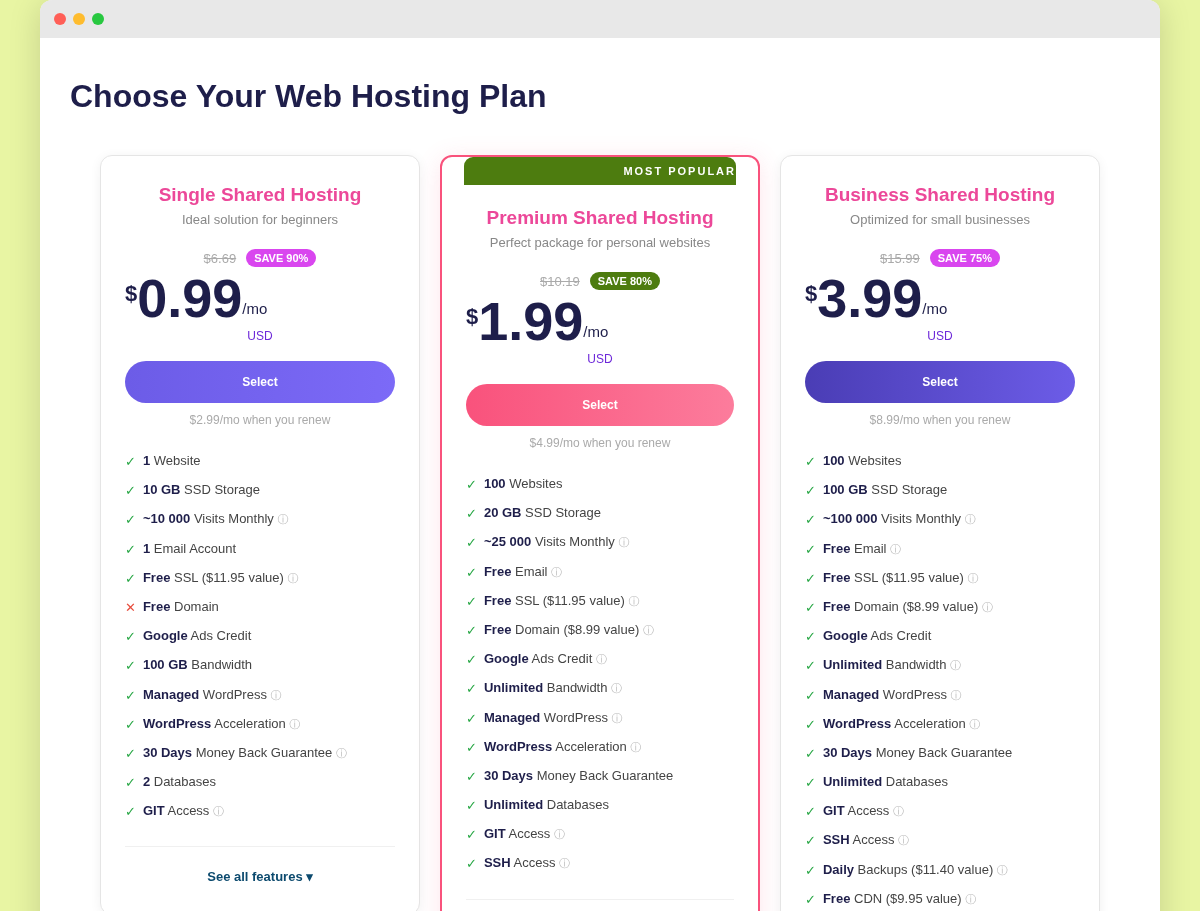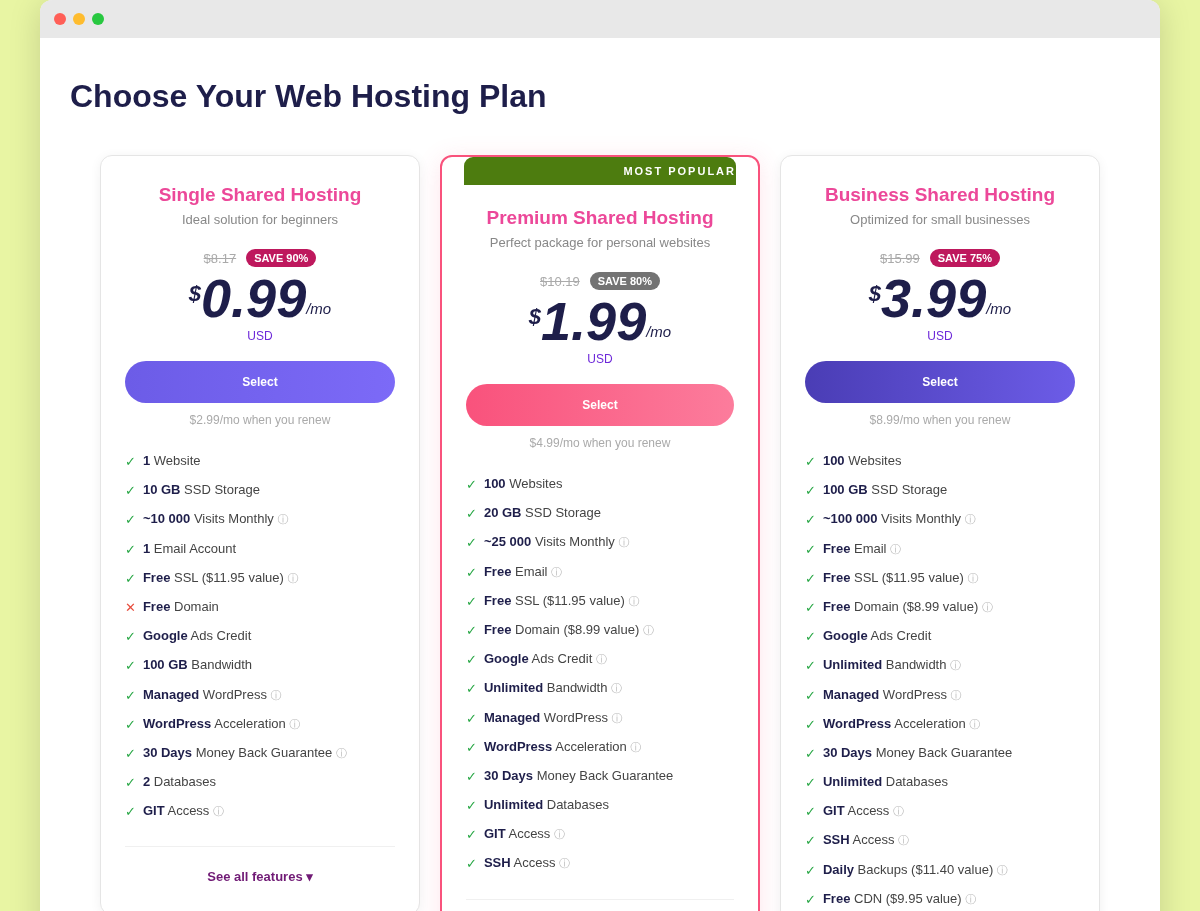--- a/index.html
+++ b/index.html
@@ -93,37 +93,36 @@
       justify-content: center;
       gap: 10px;
       margin-bottom: 4px;
     }
     .original-price {
       font-size: 13px;
       color: #aaa;
       text-decoration: line-through;
     }
     .save-badge {
-      background: #be185d;
+      background: #d946ef;
       color: #fff;
       font-size: 11px;
       font-weight: 700;
       padding: 3px 8px;
       border-radius: 20px;
     }
     .save-badge.pink {
       background: #f9527c;
     }
     .plan-card.popular .save-badge {
-      background: #737373;
+      background: #4d7c0f;
     }
     .price-display {
-      text-align: center;
+      text-align: left;
       margin-bottom: 4px;
-      font-style: italic;
     }
     .price-display .dollar {
       font-size: 22px;
       font-weight: 700;
       color: #1e1e4a;
       vertical-align: top;
       margin-top: 10px;
       display: inline-block;
     }
     .price-display .amount {
@@ -205,21 +204,21 @@
       color: #1e1e4a;
     }
     .info-icon {
       color: #bbb;
       font-size: 11px;
       cursor: pointer;
     }
     .see-features-btn {
       display: block;
       text-align: center;
-      color: #701a75;
+      color: #0c4a6e;
       font-size: 13px;
       font-weight: 600;
       background: none;
       border: none;
       cursor: pointer;
       padding: 6px 0;
       width: 100%;
     }
     .divider {
       border: none;
@@ -236,21 +235,21 @@
     <div class="dot dot-yellow"></div>
     <div class="dot dot-green"></div>
   </div>
   <div class="content">
     <h1 class="page-title">Choose Your Web Hosting Plan</h1>
     <div class="plans-container" id="plans-container">
     <div class="plan-card">
           <div class="plan-name">Single Shared Hosting</div>
           <div class="plan-desc">Ideal solution for beginners</div>
           <div class="price-row">
-    <span class="original-price">$8.17</span>
+    <span class="original-price">$6.69</span>
     <span class="save-badge">SAVE 90%</span>
   </div>
           <div class="price-display">
     <span class="dollar">$</span><span class="amount">0.99</span><span class="per-mo">/mo</span>
   </div>
           <div class="usd-label">USD</div>
           <button class="select-btn purple">Select</button>
           <div class="renew-text">$2.99/mo when you renew</div>
           <ul class="features-list">
             <li>

